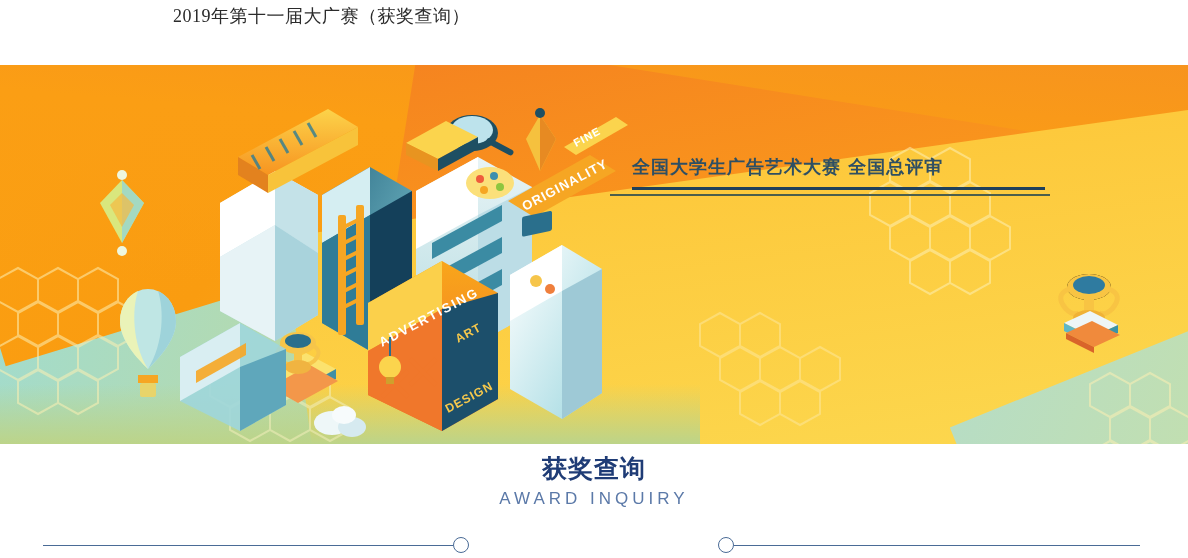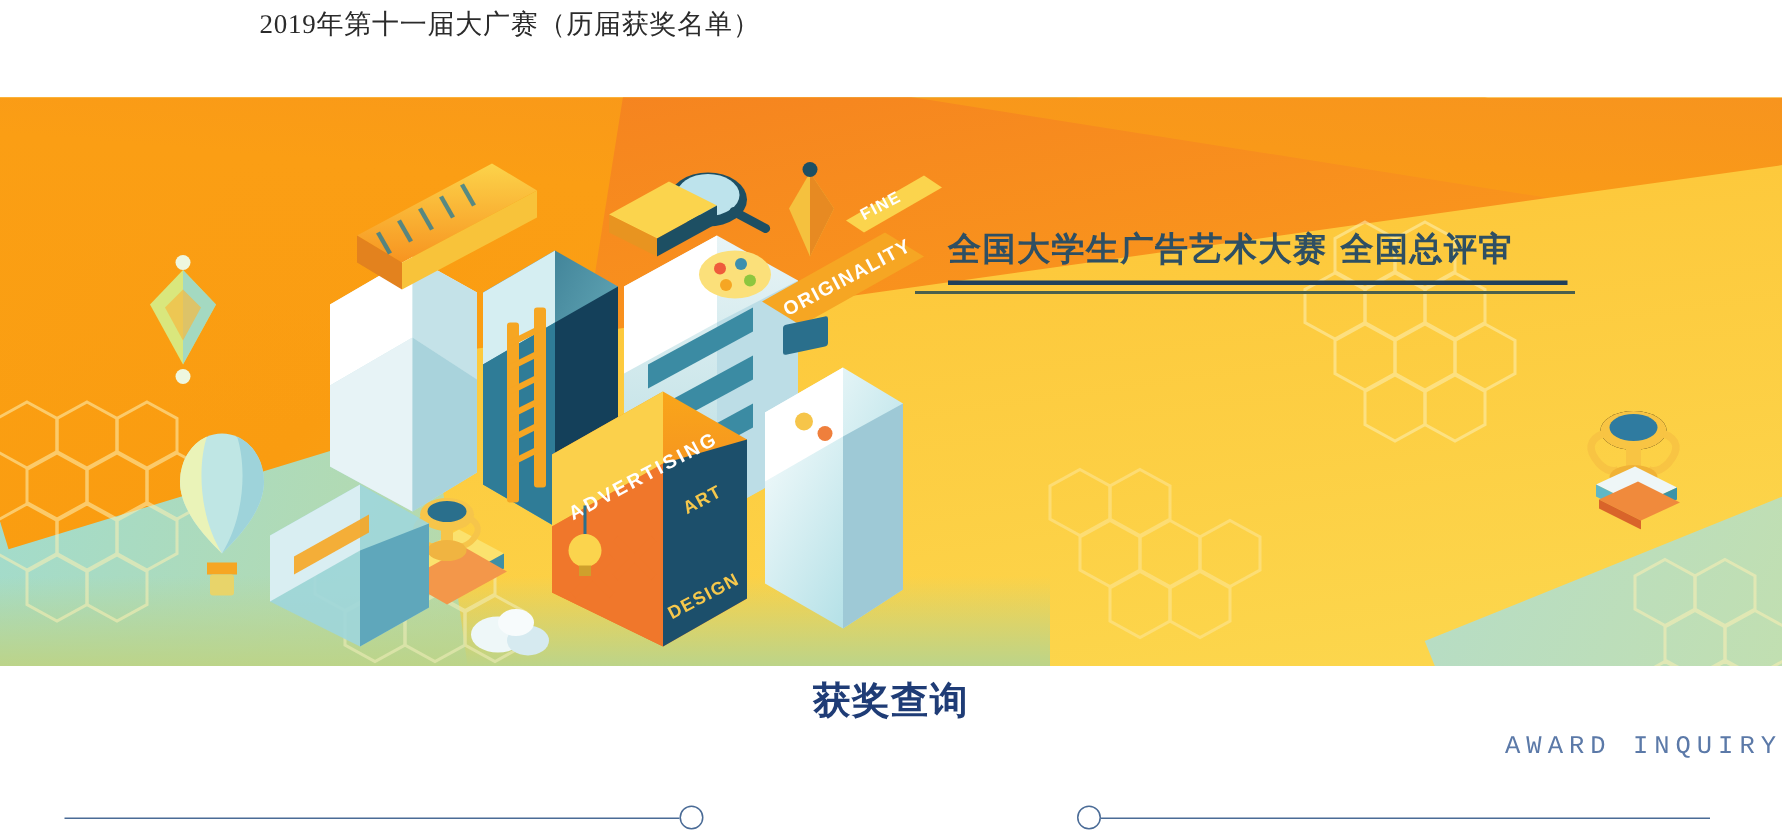--- a/index.html
+++ b/index.html
@@ -120,21 +120,21 @@
 
   
   .banner-copy {
     position: absolute;
     left: 632px;
     top: 88px;
     width: 430px;
   }
   .banner-sub {
     font-family: "DejaVu Sans", "Liberation Sans", sans-serif;
-    font-size: 22px;
+    font-size: 18px;
     font-weight: bold;
     color: #2e4f63;
     letter-spacing: 1px;
     white-space: nowrap;
     line-height: 28px;
   }
   .rule-top {
     margin-top: 6px;
     width: 413px;
     height: 3px;
@@ -172,35 +172,34 @@
     height: 114px;
     background: #ffffff;
   }
   .inquiry-center {
     position: absolute;
     left: 0; right: 0;
     top: 10px;
     text-align: center;
   }
   .inquiry-cn {
-    font-family: Liberation Mono, monospace;
+    font-family: Liberation Serif, serif;
     font-size: 25px;
     font-weight: bold;
     color: #1f3c76;
     letter-spacing: 1px;
     line-height: 30px;
   }
   .inquiry-en {
     margin-top: 4px;
-    font-family: Liberation Mono, monospace;
+    font-family: Liberation Sans, sans-serif;
     font-size: 17px;
     color: #5b79a8;
     letter-spacing: 4px;
     line-height: 22px;
-    text-align: right;
   }
   .deco-line {
     position: absolute;
     top: 545px;
     height: 1px;
     background: #4a6b96;
   }
   .deco-line.left  { left: 43px;  width: 410px; }
   .deco-line.right { left: 734px; width: 406px; }
   .deco-circle {
@@ -212,21 +211,21 @@
     background: #ffffff;
     box-sizing: border-box;
   }
   .deco-circle.left  { left: 453px; }
   .deco-circle.right { left: 718px; }
 </style>
 </head>
 <body>
 
 <div class="page-title-bar">
-  <div class="page-title">2019年第十一届大广赛（历届获奖名单）</div>
+  <div class="page-title">2019年第十一届大广赛（获奖查询）</div>
 </div>
 
 <div class="banner">
 
   <div class="bg-base"></div>
   <div class="bg-teal-low"></div>
   <div class="bg-teal-low2"></div>
   <div class="bg-orange-band"></div>
   <div class="bg-orange-top"></div>
   <div class="bg-orange-wedge"></div>

